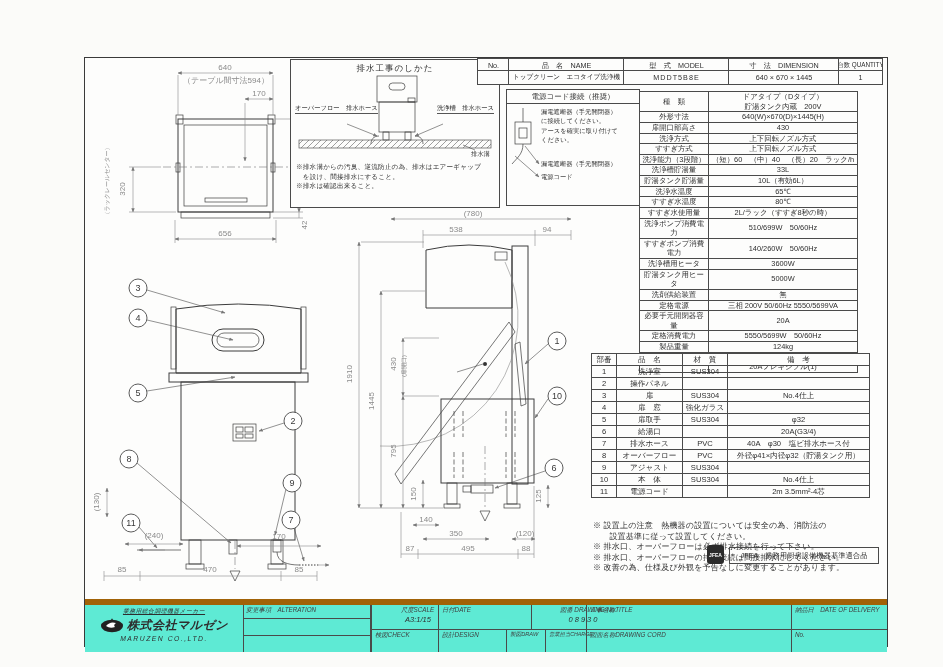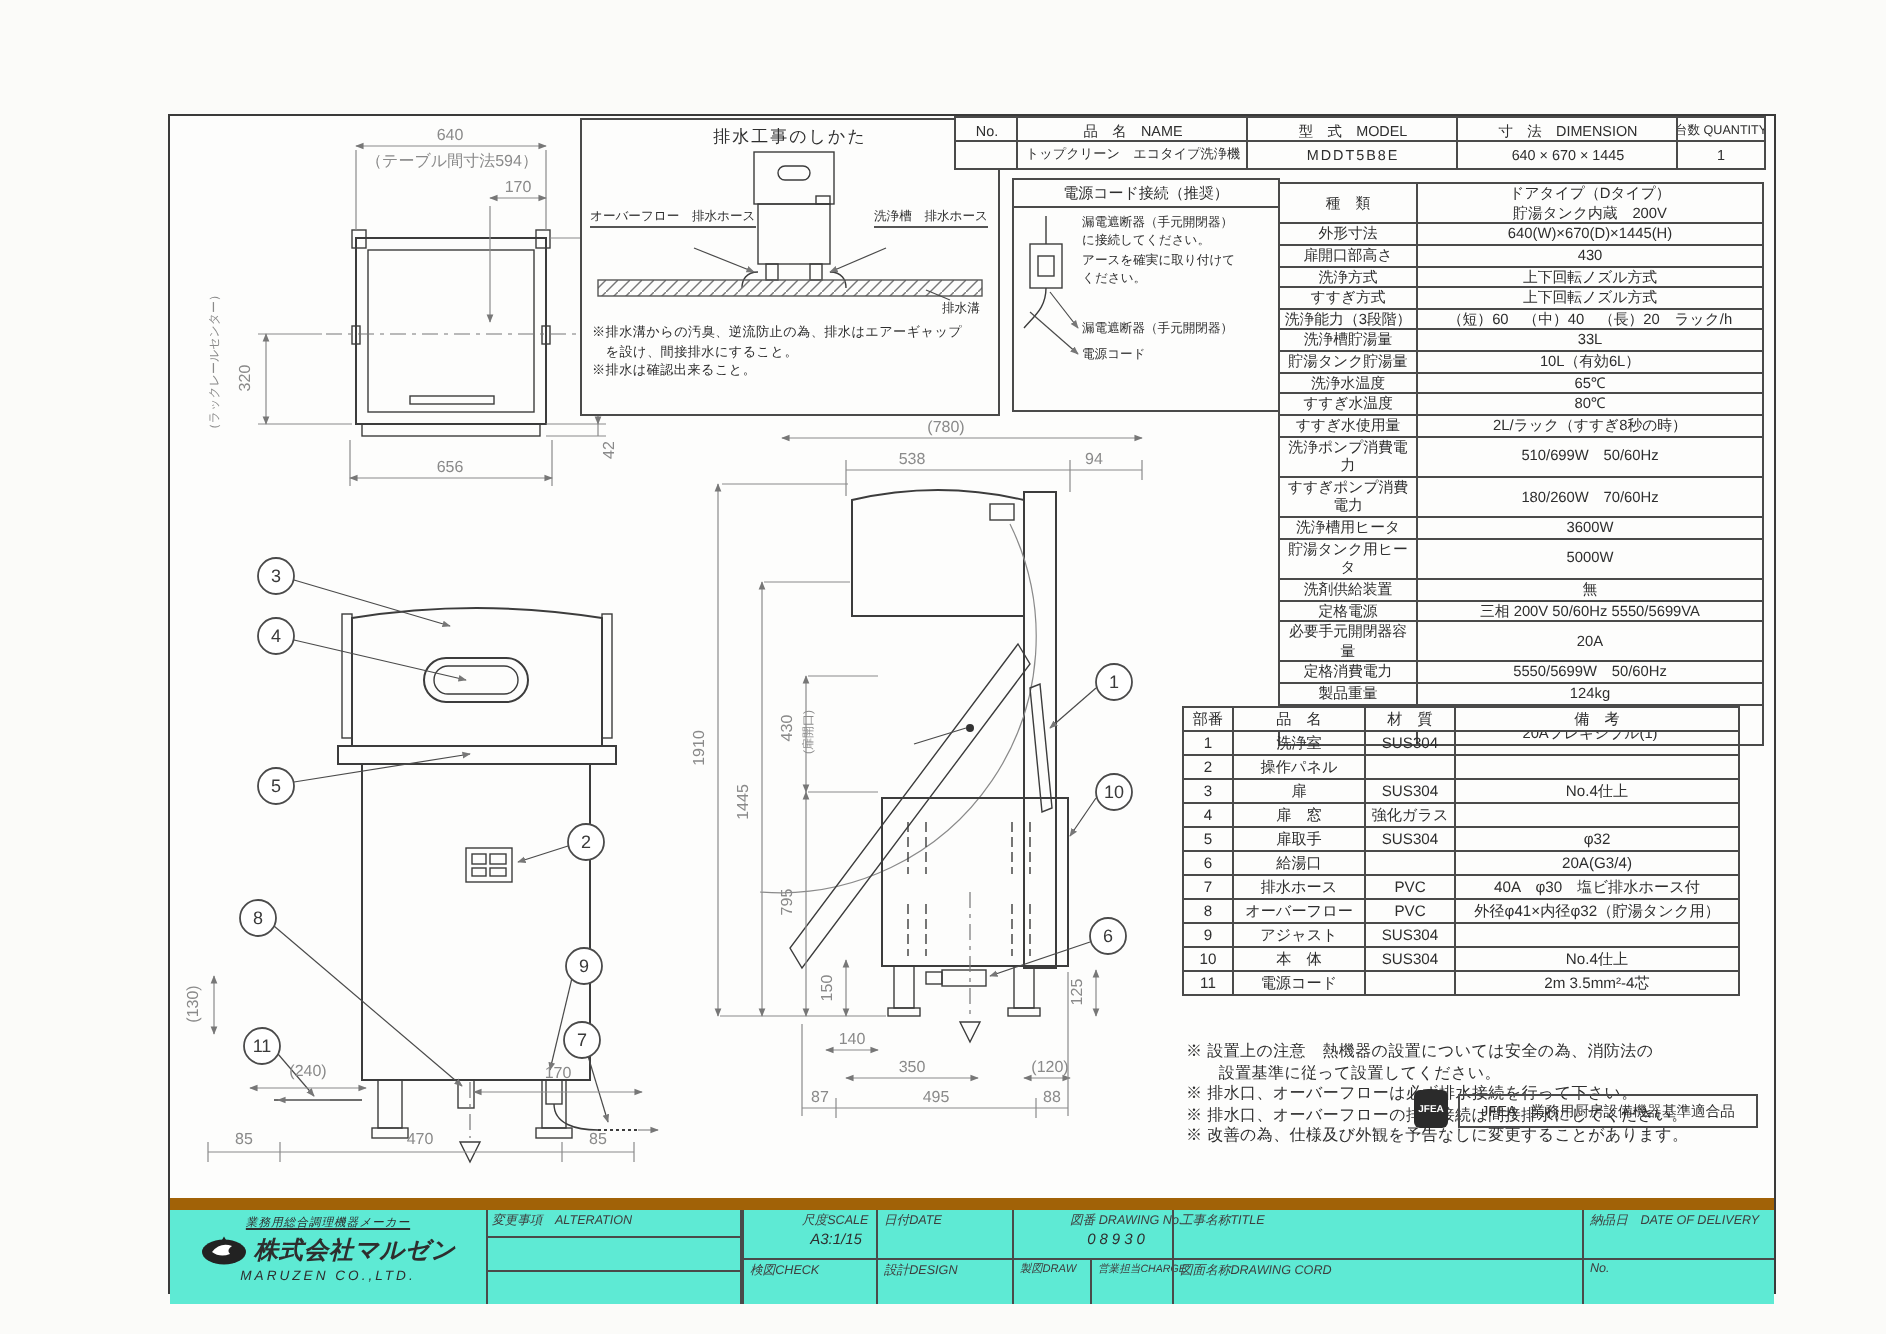--- a/index.html
+++ b/index.html
@@ -11,21 +11,21 @@
   .thin{stroke-width:0.7;}
   .dim{stroke:#8a8a8a;stroke-width:0.6;fill:none;}
   .cl{stroke:#777;stroke-width:0.6;stroke-dasharray:8 3 2 3;fill:none;}
   .dimtxt{fill:#8a8a8a;font-size:8px;text-anchor:middle;font-family:"Liberation Sans",sans-serif;}
   .dimtxt.sm{font-size:6px;}
   .balloon circle{fill:#fff;stroke:#4a4a4a;stroke-width:0.9;}
   .balloon text{fill:#3a3a3a;font-size:9px;text-anchor:middle;}
   .leader{stroke:#4a4a4a;stroke-width:0.6;fill:none;}
   table{border-collapse:collapse;table-layout:fixed;}
   td,th{border:0.8px solid #4a4a4a;padding:0 2px;overflow:hidden;font-weight:normal;}
-  .spec{width:243px;font-size:7.4px;line-height:1.3;}
+  .spec{width:219px;font-size:7.4px;line-height:1.3;}
   .spec td{text-align:center;white-space:pre-line;}
   .spec td:first-child{width:64px;}
   .parts{width:278px;font-size:7.6px;line-height:1.45;}
   .parts th{text-align:center;background:#fdfdfc;}
   .parts td:nth-child(1){text-align:center;}
   .parts td:nth-child(2){text-align:center;margin-left:38px;}
   .parts td:nth-child(3){text-align:center;}
   .parts td:nth-child(4){text-align:center;}
   .strip{font-size:7.2px;}
   .strip .cell{border:0.8px solid #4a4a4a;display:flex;align-items:center;justify-content:center;background:#fdfdfc;white-space:nowrap;overflow:hidden;}
@@ -370,21 +370,21 @@
         <tr>
           <td>すすぎ水使用量</td>
           <td>2L/ラック（すすぎ8秒の時）</td>
         </tr>
         <tr>
           <td>洗浄ポンプ消費電力</td>
           <td>510/699W　50/60Hz</td>
         </tr>
         <tr>
           <td>すすぎポンプ消費電力</td>
-          <td>180/260W　70/60Hz</td>
+          <td>140/260W　50/60Hz</td>
         </tr>
         <tr>
           <td>洗浄槽用ヒータ</td>
           <td>3600W</td>
         </tr>
         <tr>
           <td>貯湯タンク用ヒータ</td>
           <td>5000W</td>
         </tr>
         <tr>
@@ -530,21 +530,21 @@
       <div style="height:17px;"></div>
     </div>
 
     <div class="tb-cell" style="left:286px;top:0;width:67px;height:24px;border-top:none;padding-left:29px;">
       <div class="tb-label">尺度SCALE</div>
       <div style="font-size:7.5px;text-align:center;">A3:1/15</div>
     </div>
     <div class="tb-cell" style="left:353px;top:0;width:68px;height:24px;border-top:none;">
       <div class="tb-label">日付DATE</div>
     </div>
-    <div class="tb-cell" style="left:421px;top:0;width:80px;height:24px;border-top:none;padding-left:28px;">
+    <div class="tb-cell" style="left:446px;top:0;width:80px;height:24px;border-top:none;padding-left:28px;">
       <div class="tb-label">図番 DRAWING No.</div>
       <div style="font-size:7.5px;text-align:center;letter-spacing:2px;">08930</div>
     </div>
     <div class="tb-cell" style="left:286px;top:24px;width:67px;height:23px;">
       <div class="tb-label">検図CHECK</div>
     </div>
     <div class="tb-cell" style="left:353px;top:24px;width:68px;height:23px;">
       <div class="tb-label">設計DESIGN</div>
     </div>
     <div class="tb-cell" style="left:421px;top:24px;width:39px;height:23px;">

